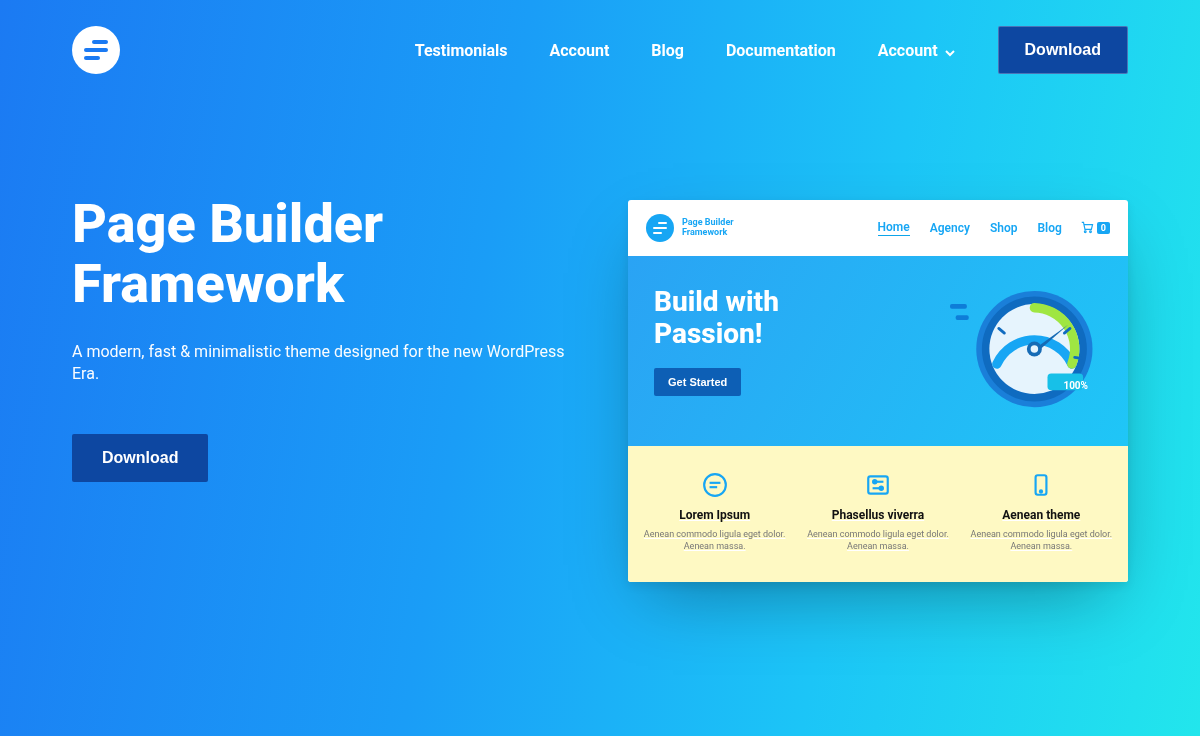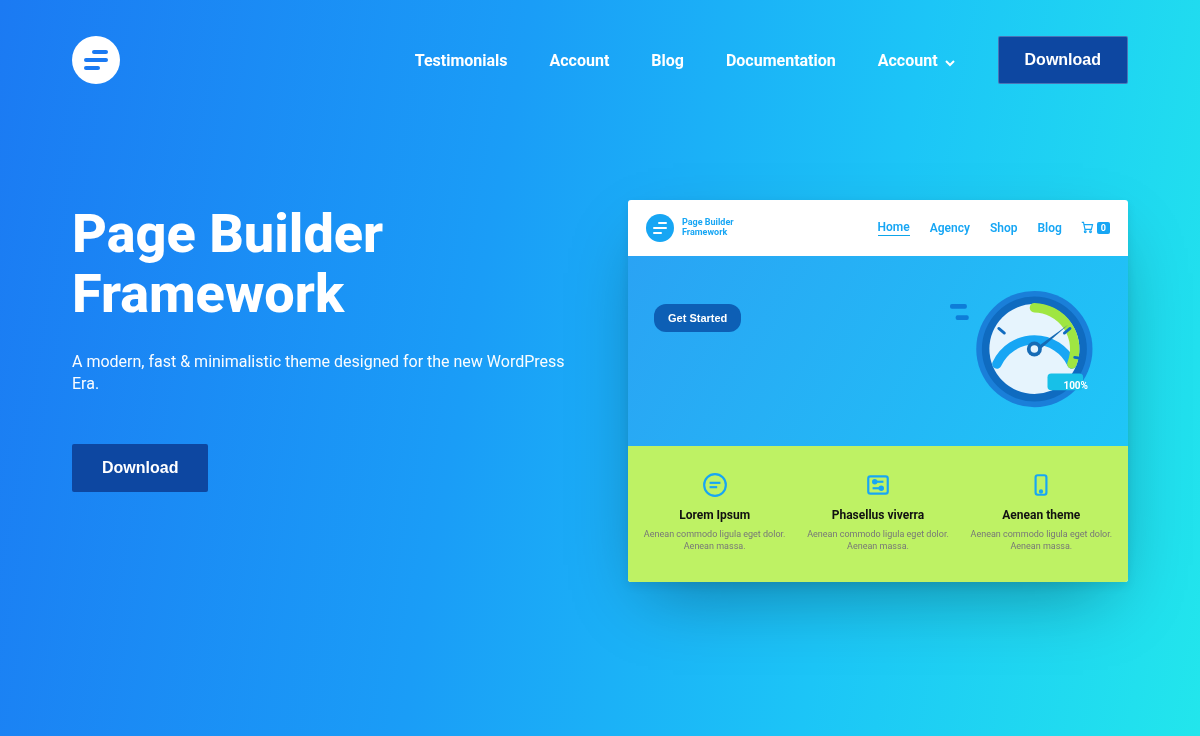--- a/index.html
+++ b/index.html
@@ -9,21 +9,21 @@
     height: 736px;
     background: linear-gradient(100deg, #1b7af3 0%, #1a9df7 40%, #1cc5f7 70%, #22e6ec 100%);
     overflow: hidden;
     color: #fff;
     position: relative;
   }
   
   .nav {
     display: flex;
     align-items: center;
-    padding: 36px 72px 0;
+    padding: 26px 72px 0;
   }
   .logo {
     width: 48px; height: 48px;
     border-radius: 50%;
     background: #fff;
     position: relative;
     flex: 0 0 auto;
   }
   .logo::before {
     content: "";
@@ -160,30 +160,31 @@
     min-height: 190px;
   }
   .pv-hero-title{
     color:#fff; font-weight:800; font-size:28px; line-height:1.15;
   }
   .pv-hero-btn{
     margin-top:18px;
     background:#0d5fb5;
     color:#fff; border:none;
     font-size:11px; font-weight:700;
-    padding:8px 14px; border-radius:12px; cursor:pointer;
+    padding:8px 14px; border-radius:2px; cursor:pointer;
   }
   .pv-gauge{
     position:absolute;
     right:28px; top:18px;
     width:150px; height:150px;
   }
   .pv-features{
     display:flex; padding: 26px 5px 30px;
-    background:#bef264;
+    background:#fef9c3;
+    text-decoration:underline;
   }
   .pv-feat{ flex:1; text-align:center; padding:0 8px;}
   .pv-feat .ic{ color:#17a6f4; margin-bottom:10px; display:flex; justify-content:center;}
   .pv-feat h4{ color:#111; font-size:12px; font-weight:700; margin-bottom:6px;}
   .pv-feat p{ color:#777; font-size:9px; line-height:1.35;}
 </style>
 </head>
 <body>
 
 <div class="nav">
@@ -233,20 +234,24 @@
           <circle cx="9" cy="20" r="1.5"></circle>
             <circle cx="18" cy="20" r="1.5"></circle>
           <path d="M3 4h3l2.5 12h11l2-8H7"></path>
         </svg>
       </span>
       <span class="pv-cart-badge">0</span>
     </span>
   </div>
 
   <div class="pv-hero">
+    <div class="pv-hero-title">
+      <span>Build with</span><br>
+      <span>Passion!</span>
+    </div>
     <button class="pv-hero-btn">Get Started</button>
 
     <div class="pv-gauge">
       <svg viewBox="0 0 160 160">
 
         <rect x="0" y="32" width="18" height="5" rx="2" fill="#0e7dd8"></rect>
         <rect x="6" y="44" width="14" height="5" rx="2" fill="#0e7dd8"></rect>
 
         <circle cx="90" cy="80" r="62" fill="#1a7fd9"></circle>
         <circle cx="90" cy="80" r="56" fill="#0f6bc0"></circle>

